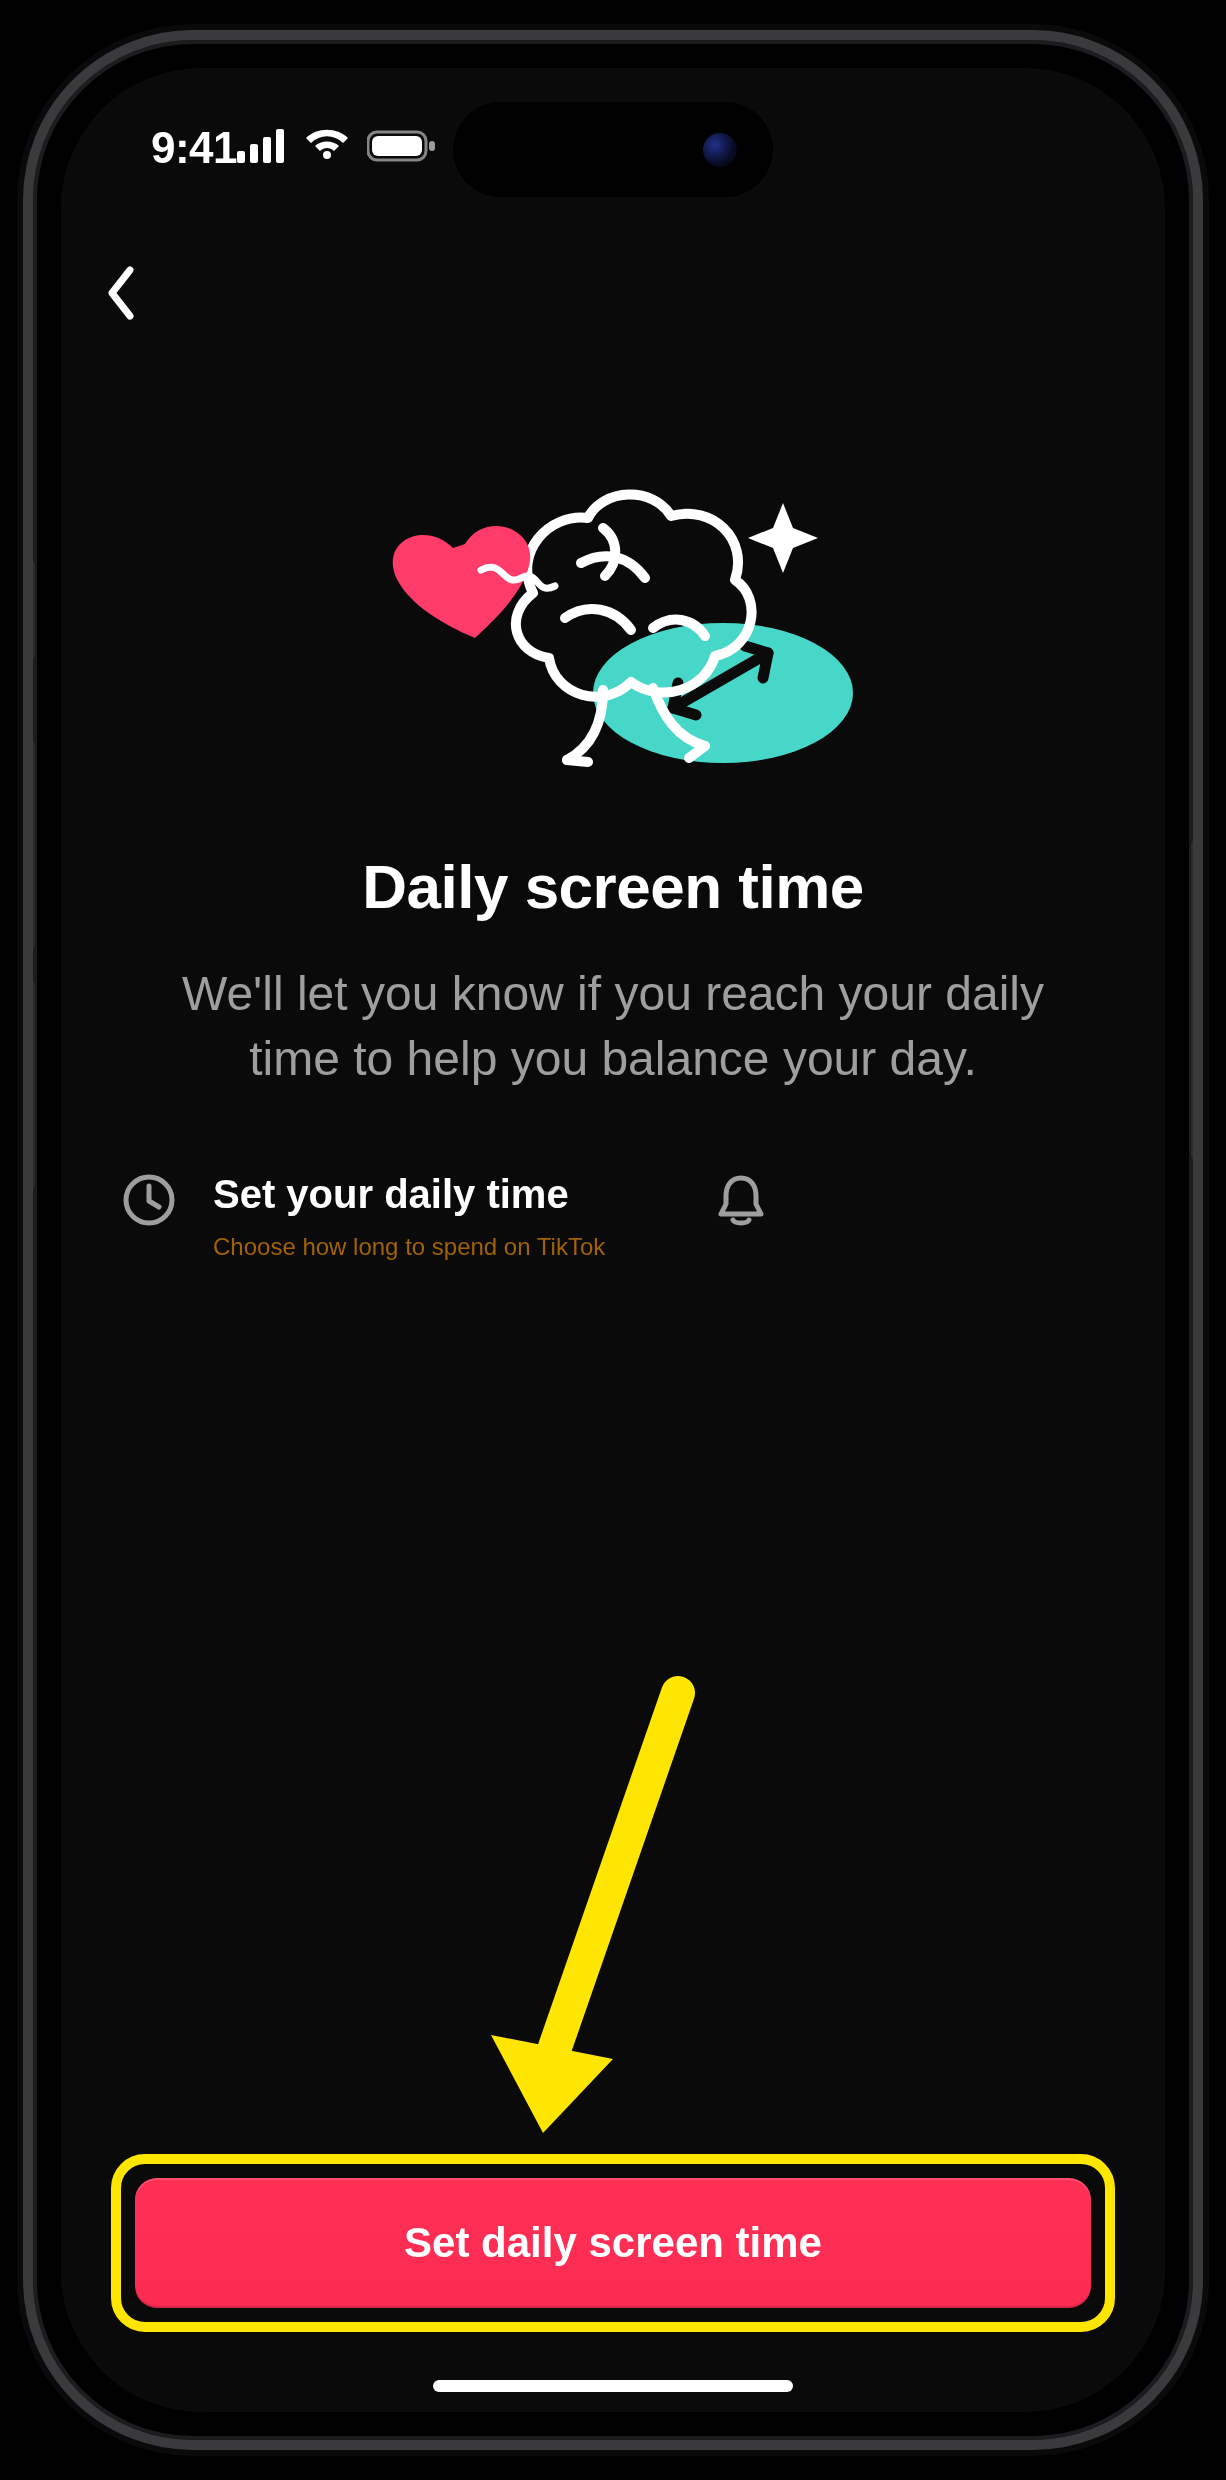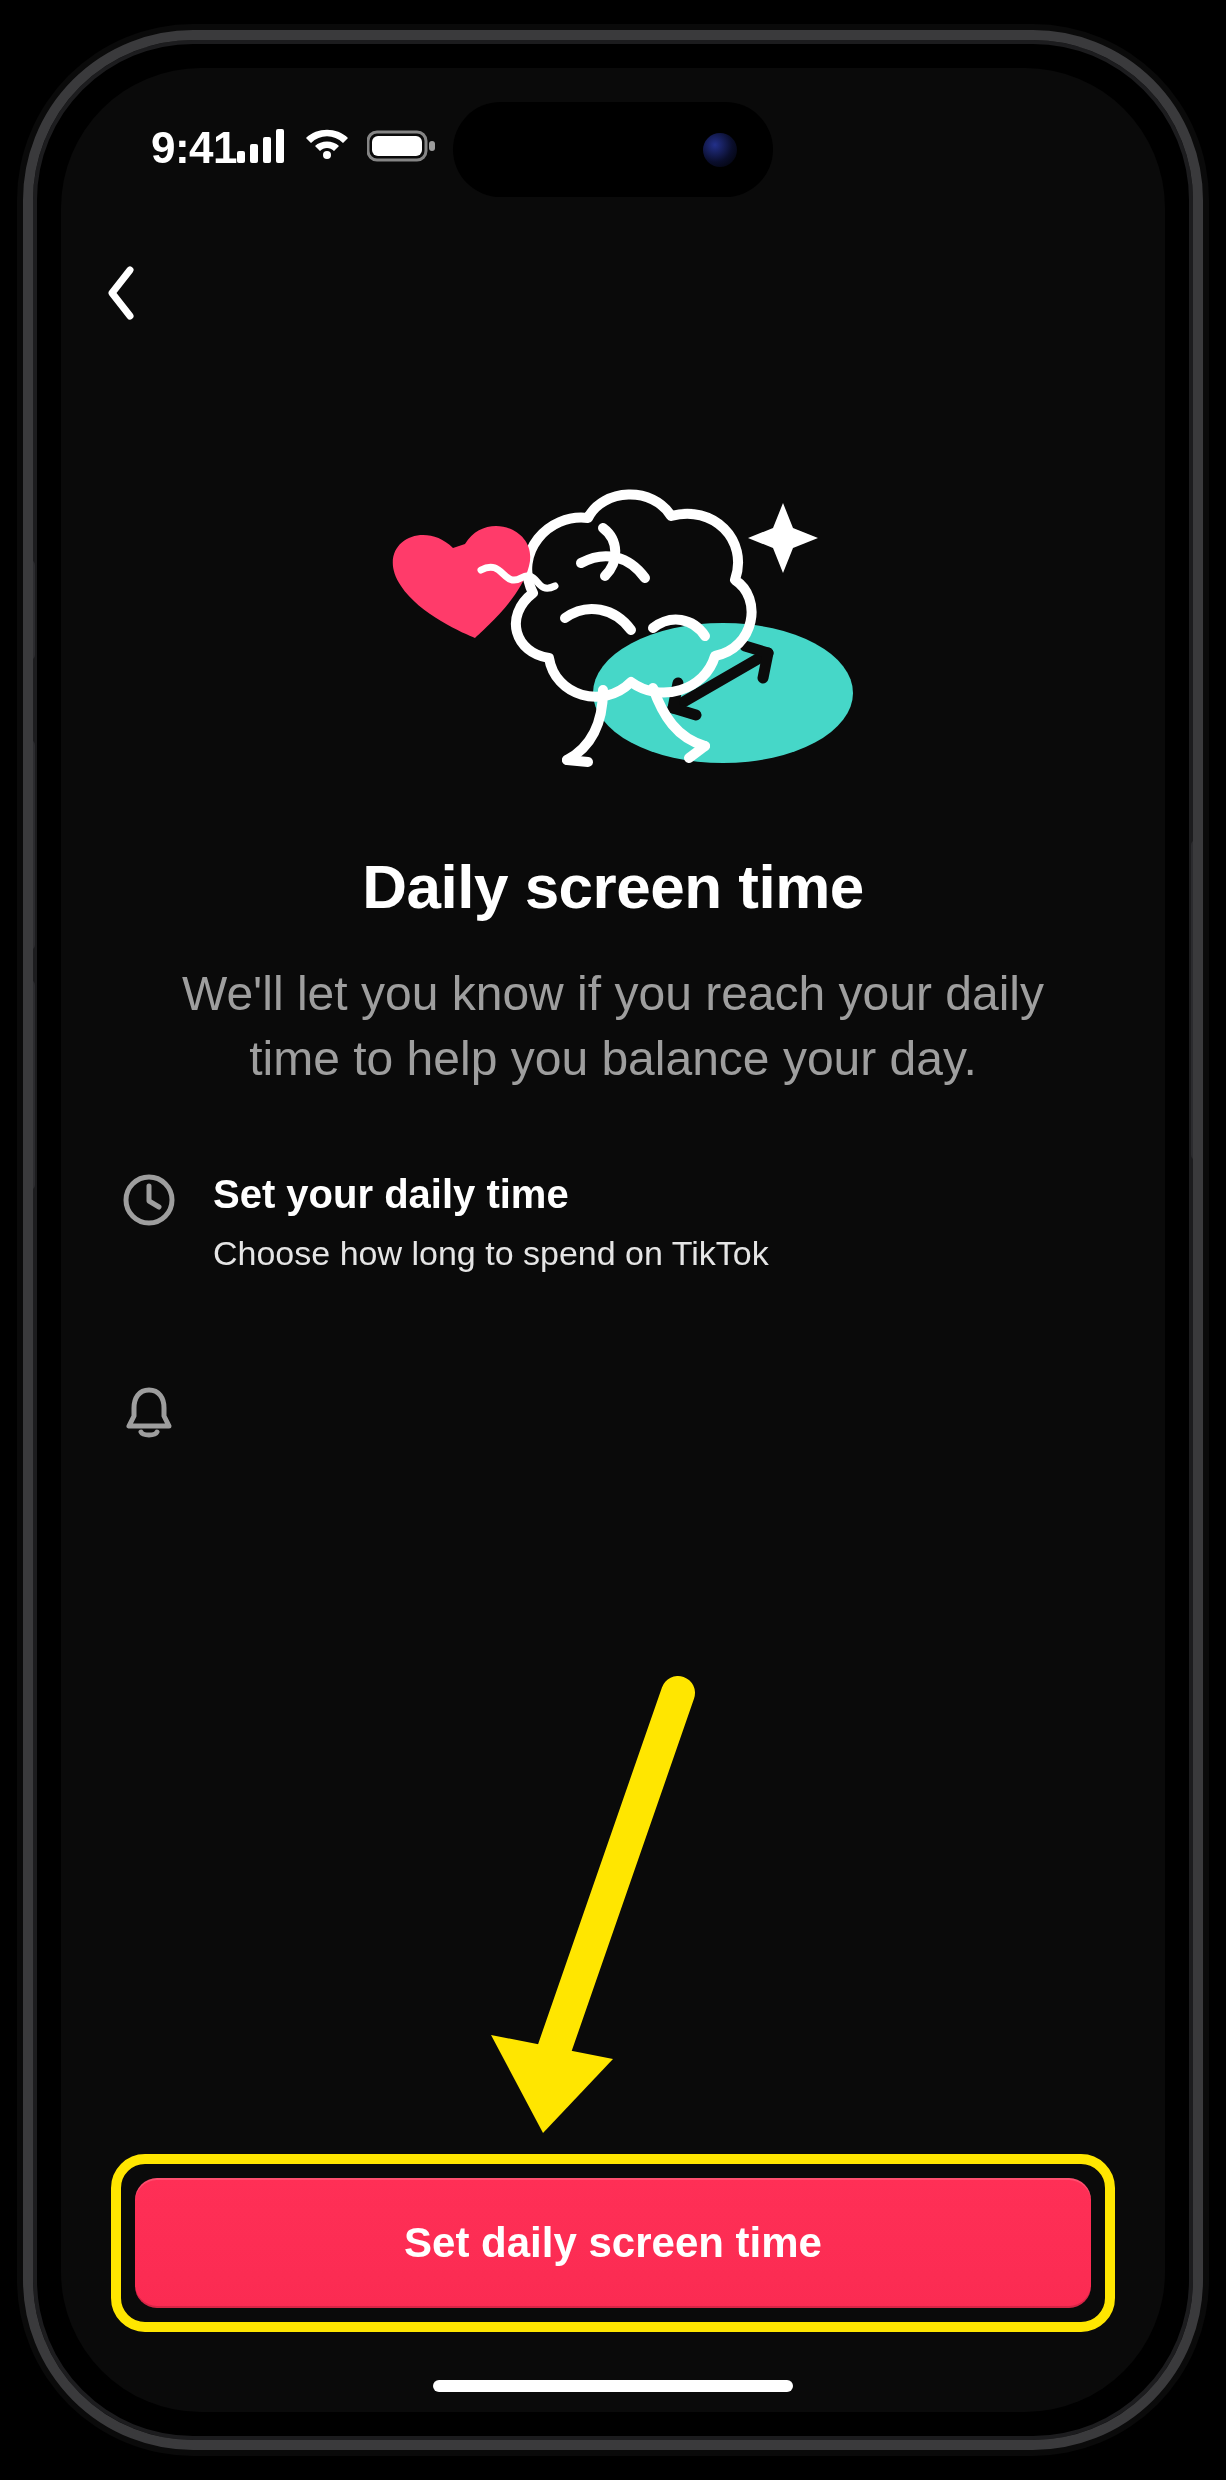--- a/index.html
+++ b/index.html
@@ -94,26 +94,26 @@
       color: #fff;
       letter-spacing: -0.5px;
     }
     .subtitle {
       margin: 40px 70px 0 70px;
       text-align: center;
       font-size: 48px;
       line-height: 1.35;
       color: #9e9e9e;
     }
-    .features { margin: 80px 60px 0 60px; display: flex; flex-direction: column; gap: 108px; }
+    .features { margin: 80px 60px 0 60px; display: flex; flex-direction: row; gap: 108px; }
     .feature { display: flex; gap: 36px; align-items: flex-start; }
     .feature-icon { width: 56px; height: 56px; flex: 0 0 56px; color: #9e9e9e; }
     .feature-text { display: flex; flex-direction: column; gap: 14px; }
     .feature-title { font-size: 40px; font-weight: 700; color: #fff; }
-    .feature-desc { font-size: 34px; line-height: 1.35; color: #e5e5e5; }
+    .feature-desc { font-size: 24px; line-height: 1.35; color: #a16207; }
     .bottom-area {
       position: absolute;
       left: 0; right: 0; bottom: 0;
       padding: 0 50px 80px 50px;
       text-align: center;
     }
     .cta-highlight {
       border: 10px solid #ffe600;
       border-radius: 34px;
       padding: 14px;

